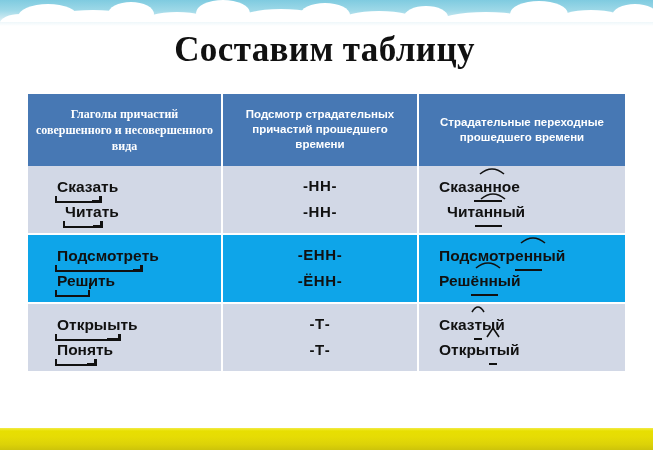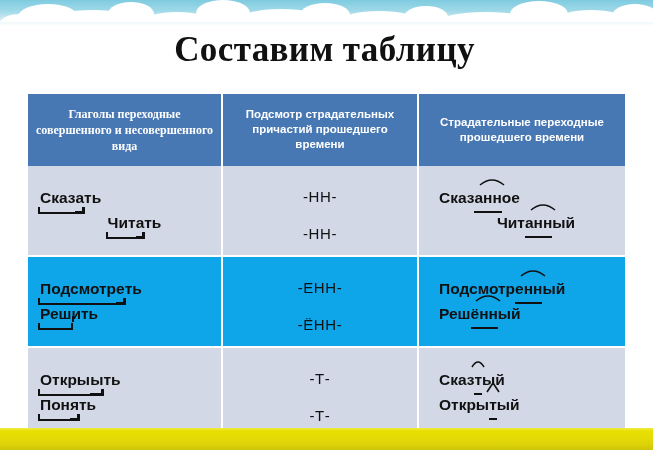--- a/index.html
+++ b/index.html
@@ -86,42 +86,41 @@
     border-right:2px solid #ffffff;
     border-bottom:2px solid #ffffff;
     height:64px;
     box-sizing:border-box;
   }
   tbody td:last-child{border-right:none;}
   tbody tr.band-a td{background:#d2d8e6;}
   tbody tr.band-b td{background:#0ea5e9;}
   tbody tr:last-child td{border-bottom:none;}
 
-  .cell-left{padding-left:12px;text-align:left;}
+  .cell-left{padding-left:29px;text-align:left;}
   .cell-center{text-align:center;}
   .cell-third{padding-left:20px;text-align:left;}
 
   .word{
     display:block;
     font-size:15.5px;
     font-weight:bold;
     color:#111111;
     line-height:25px;
     white-space:nowrap;
   }
-  .word.indent{padding-left:8px;text-align:center;}
+  .word.indent{padding-left:8px;}
 
   .suffix-word{
     display:block;
     font-size:15px;
-    font-weight:normal;
+    font-weight:bold;
     color:#111111;
     line-height:26px;
     letter-spacing:0.6px;
-    margin-top:11px;
   }
 
   
   
   .stem{
     position:relative;
     display:inline-block;
   }
   .stem::after{
     content:"";
@@ -195,21 +194,21 @@
 
 <div class="table-wrap">
   <table class="grammar">
     <colgroup>
         <col class="c1">
         <col class="c2">
         <col class="c3">
       </colgroup>
     <thead>
       <tr>
-        <th class="serif-head">Глаголы переходные совершенного и несовершенного вида</th>
+        <th class="serif-head">Глаголы причастий совершенного и несовершенного вида</th>
         <th>Подсмотр страдательных причастий прошедшего времени</th>
         <th>Страдательные переходные прошедшего времени</th>
       </tr>
     </thead>
     <tbody>
 
       <tr class="band-a">
         <td class="cell-left">
           <span class="word"><span class="stem"><span>Сказ</span><span class="suf-u"><span>а</span></span></span><span>ть</span></span>
           <span class="word indent"><span class="stem"><span>Чит</span><span class="suf-u"><span>а</span></span></span><span>ть</span></span>

